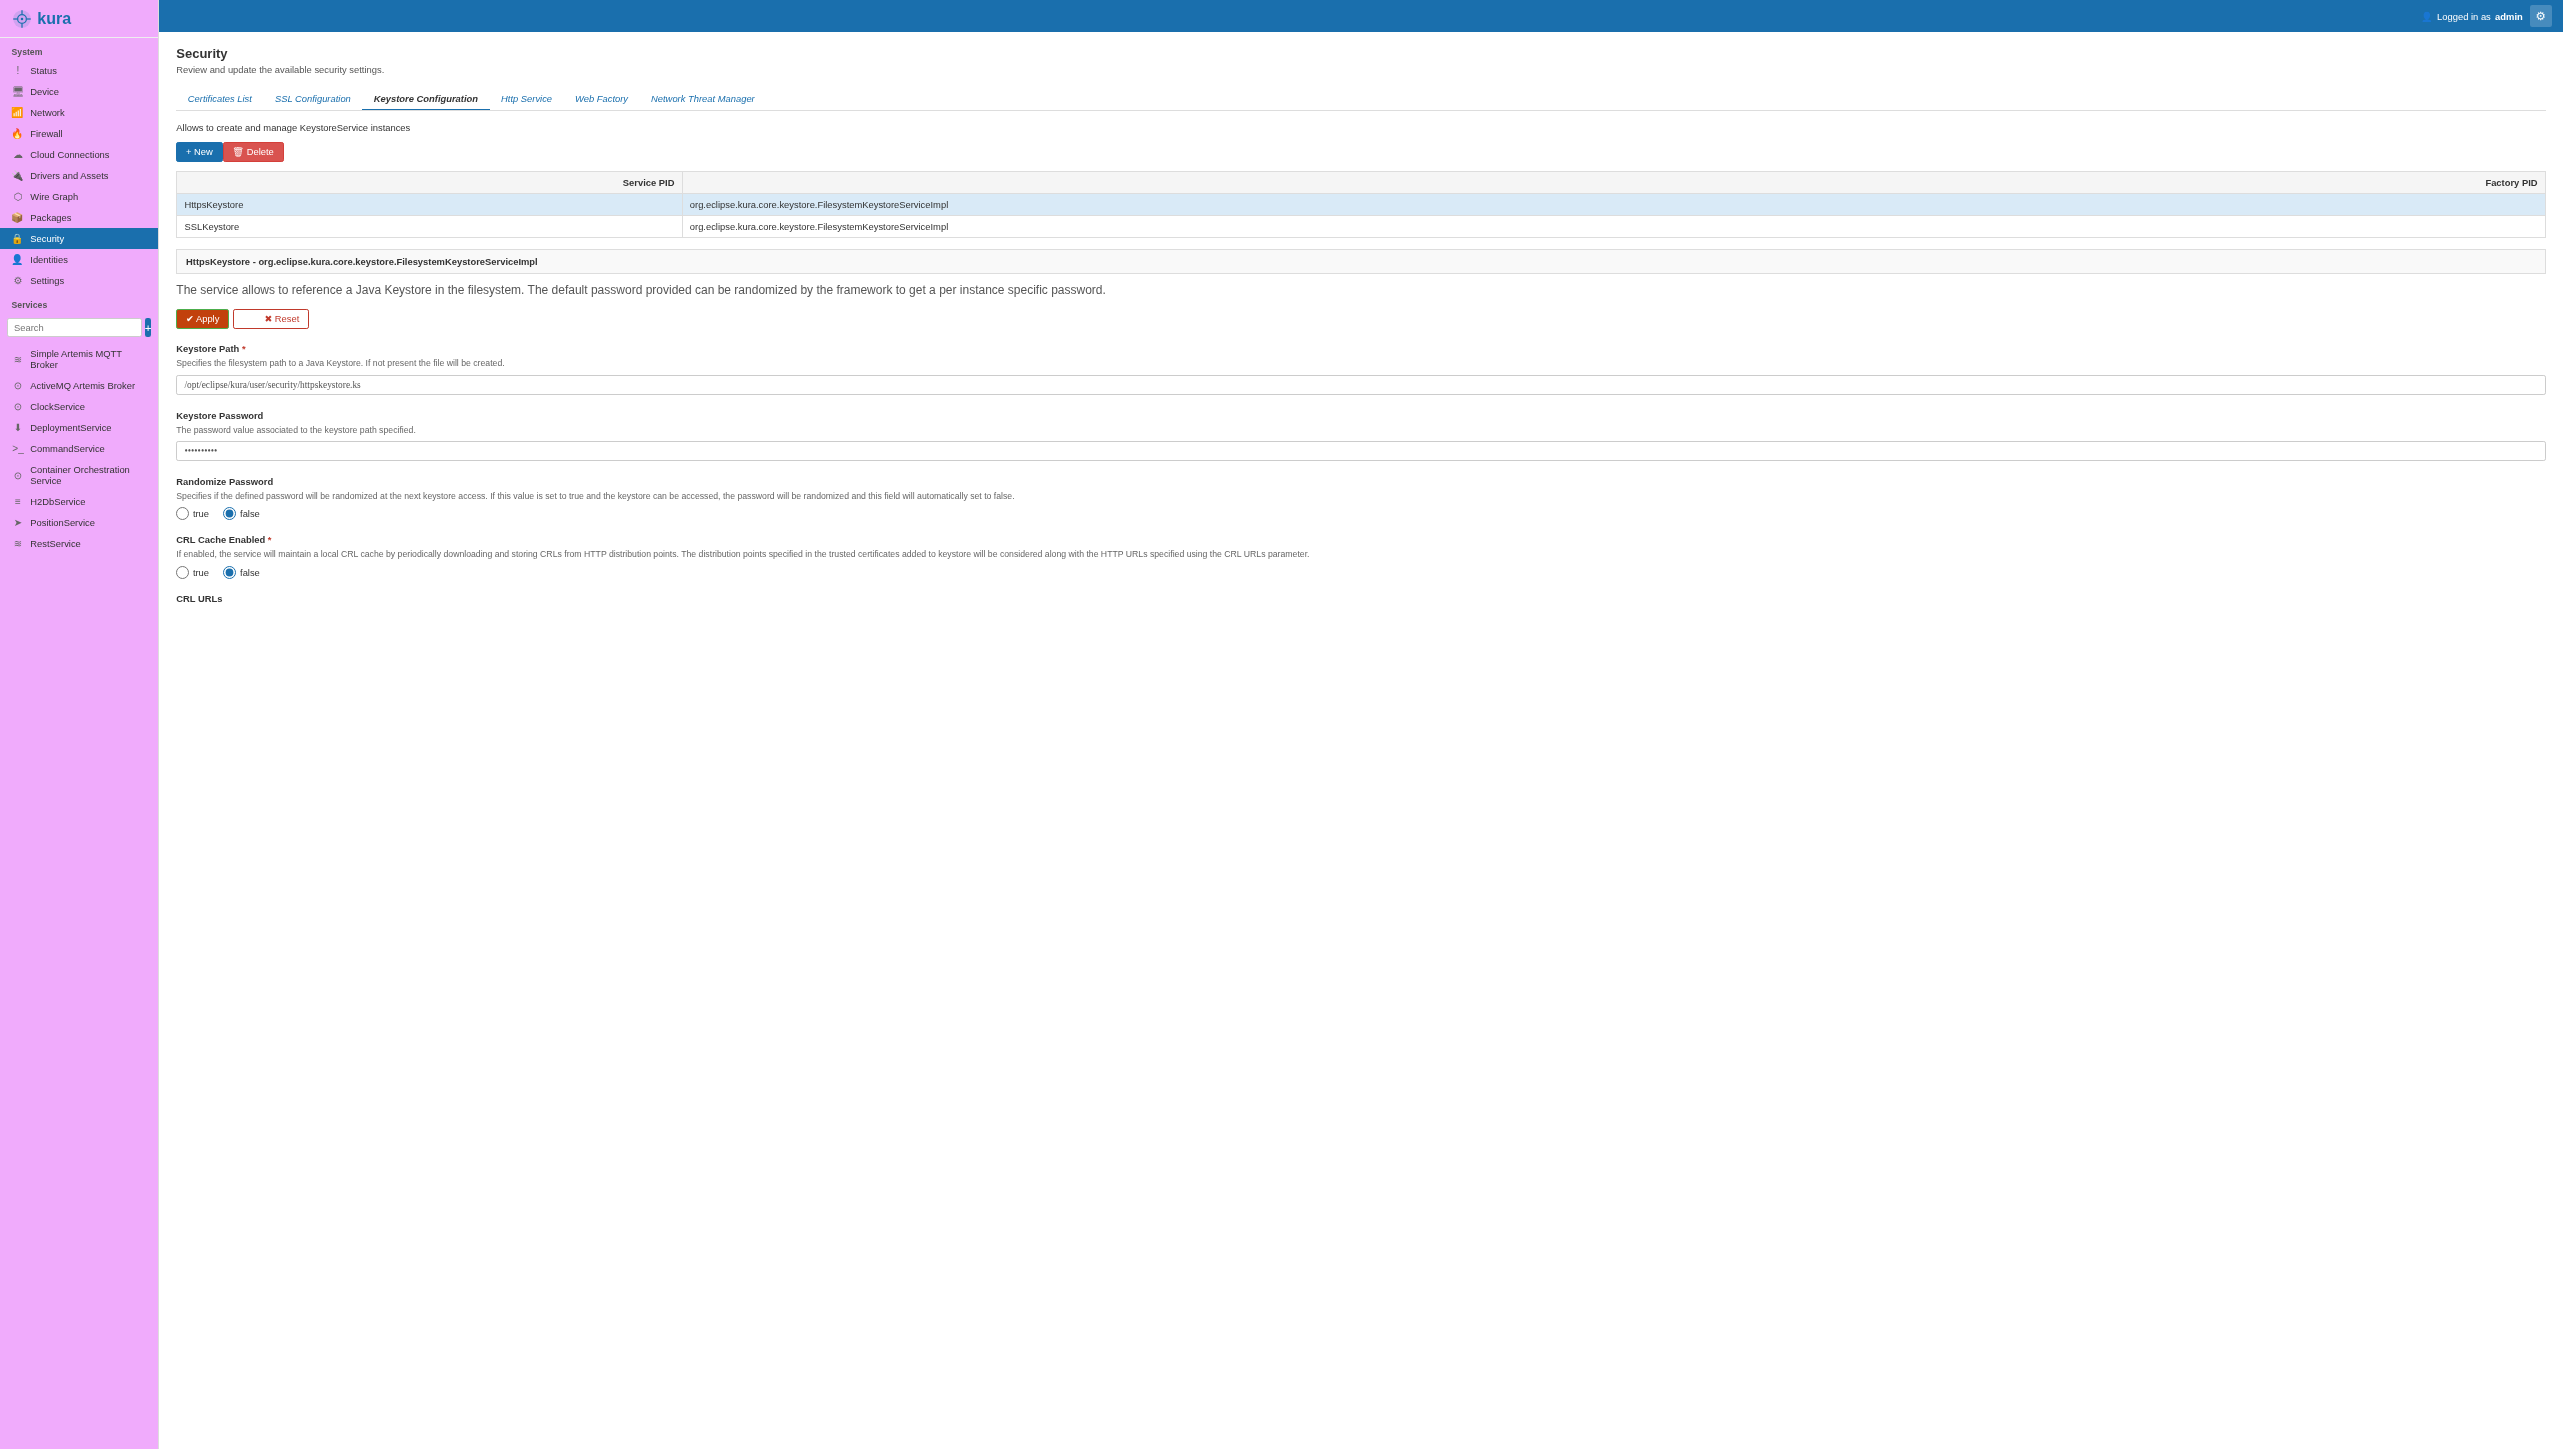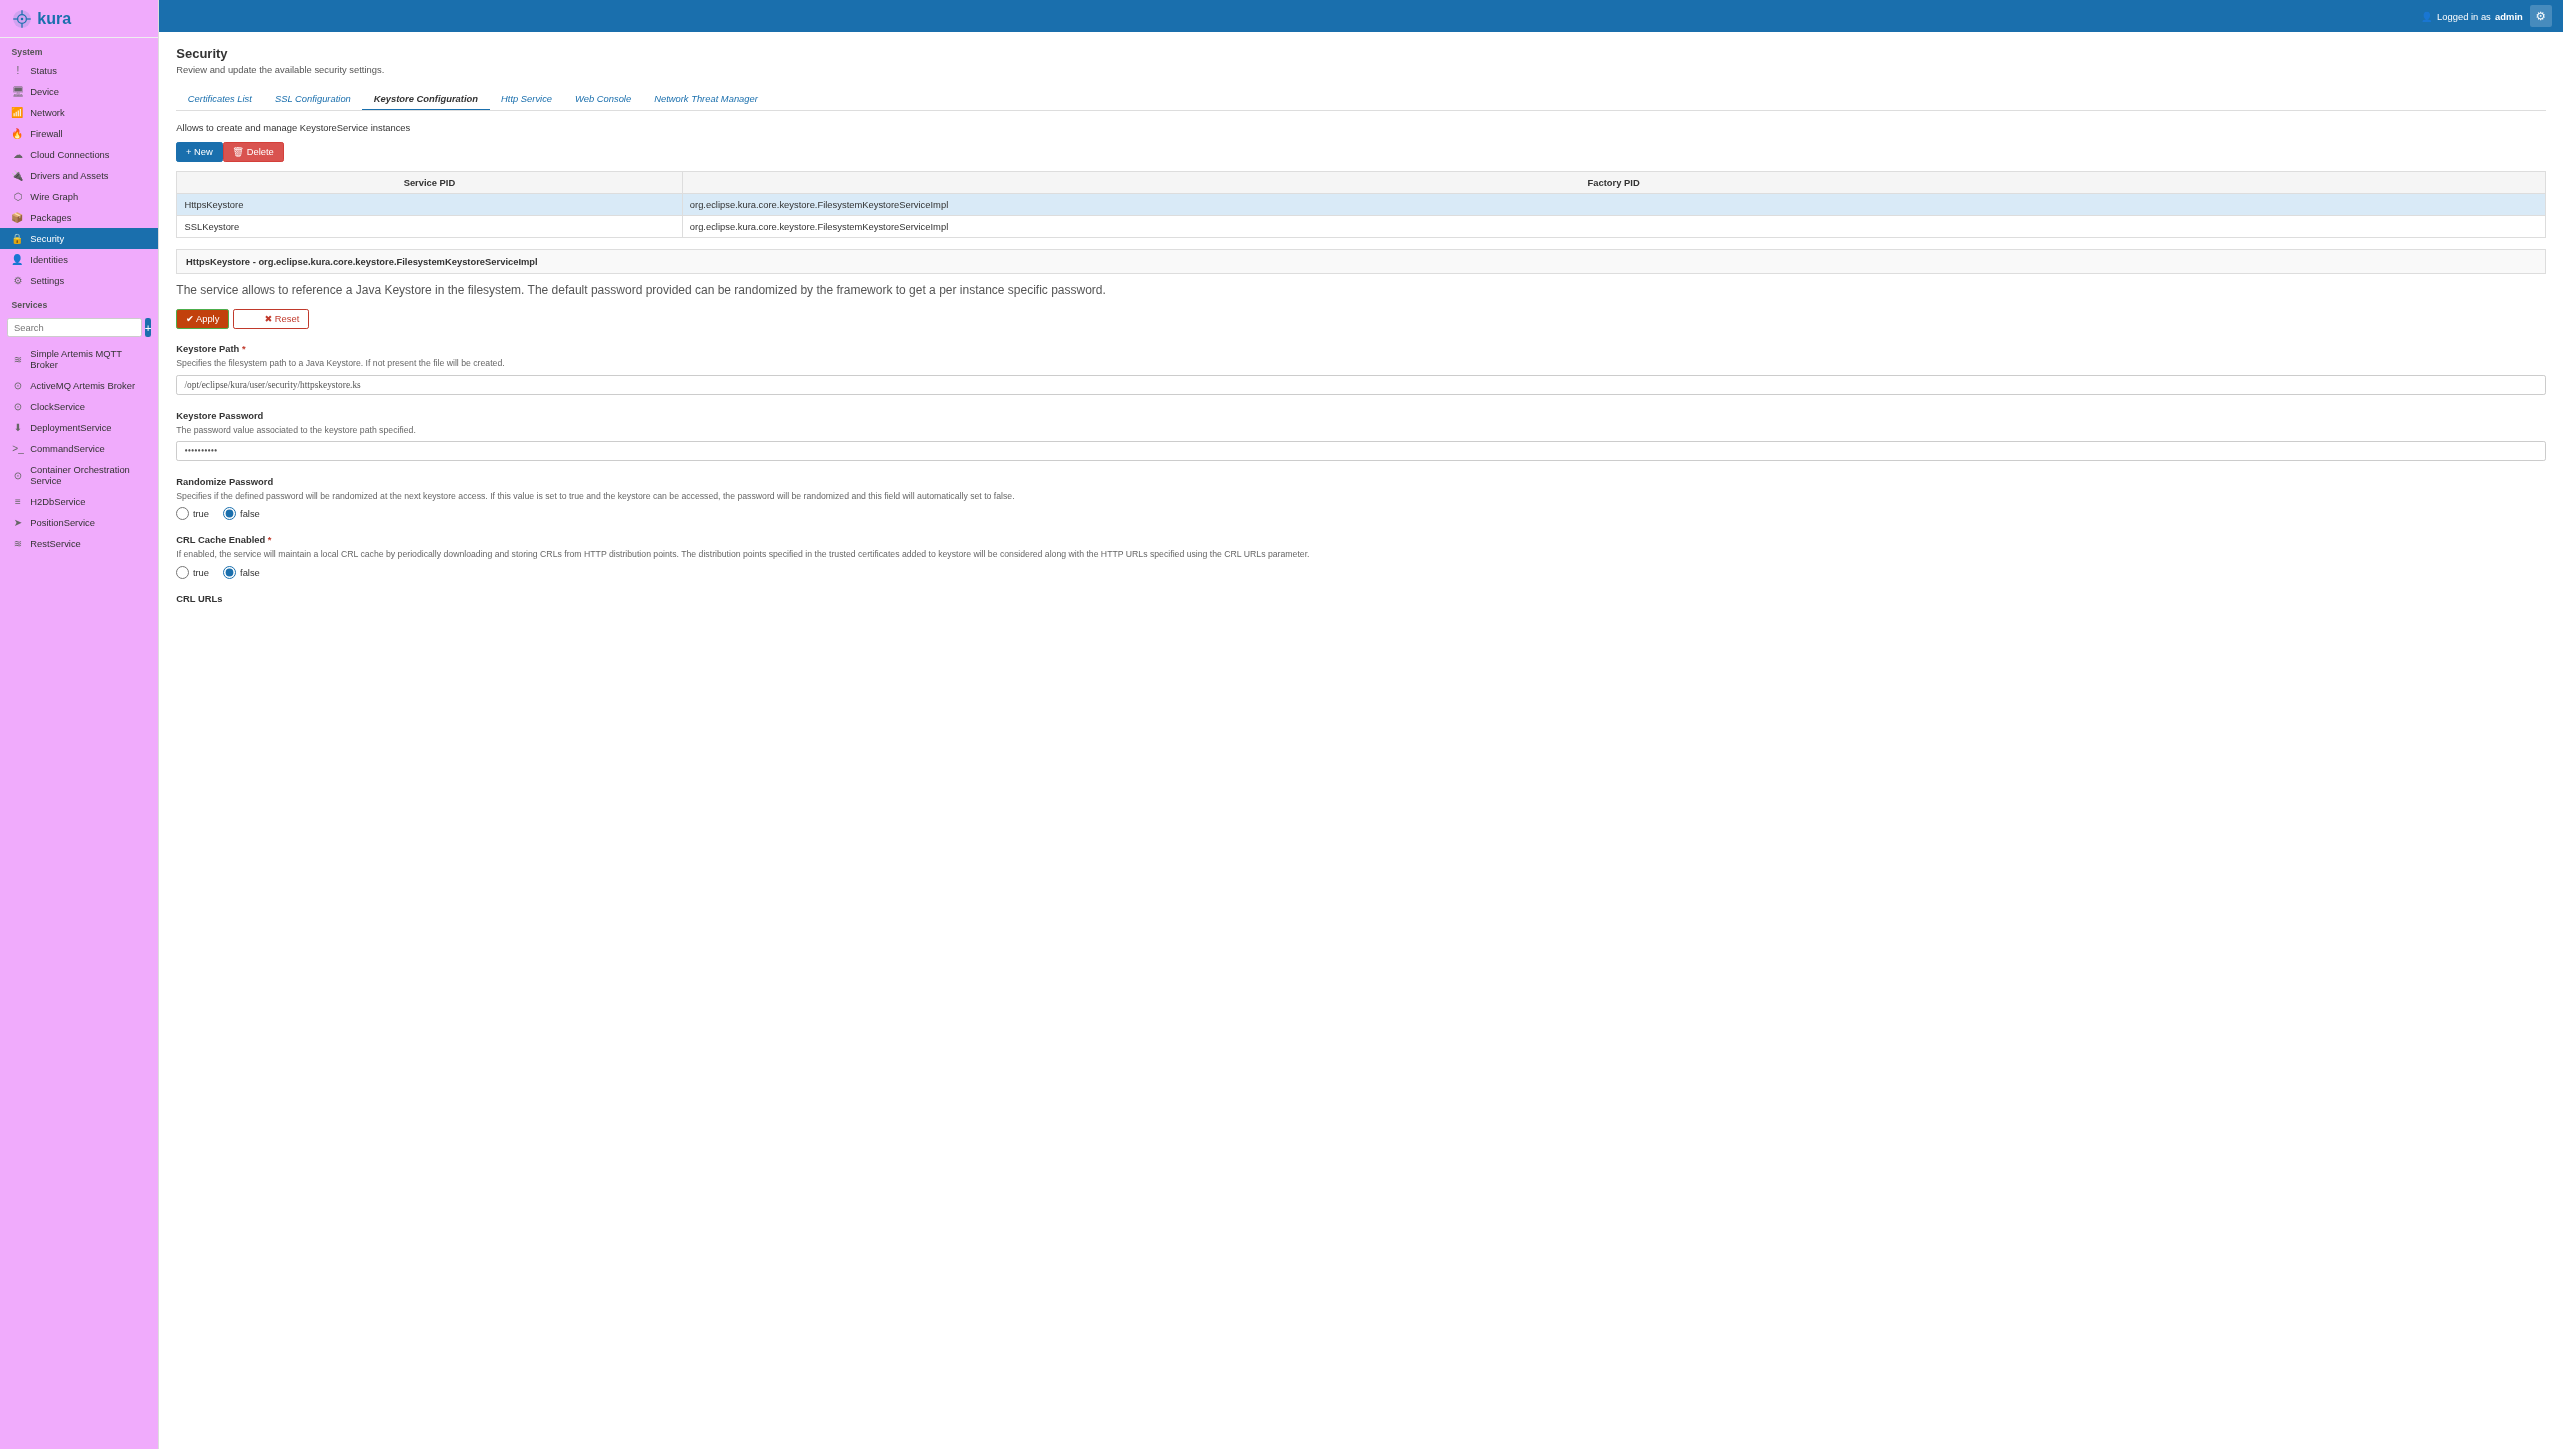--- a/index.html
+++ b/index.html
@@ -182,21 +182,21 @@
     .data-table {
       width: 100%;
       border-collapse: collapse;
       font-size: 9.4px;
       margin-bottom: 11.5px;
     }
     .data-table th {
       background: #f5f5f5;
       border: 0.7px solid #ddd;
       padding: 5px 7.2px;
-      text-align: center;
+      text-align: right;
       font-weight: 600;
     }
     .data-table td {
       border: 0.7px solid #ddd;
       padding: 5px 7.2px;
     }
     .data-table tr.selected td { background: #d9eaf7; }
 
     
     .instance-header {
@@ -370,21 +370,21 @@
 
   <div class="content-area">
     <div class="page-title">Security</div>
     <div class="page-subtitle">Review and update the available security settings.</div>
 
     <div class="tabs-bar">
       <div class="tab-item">Certificates List</div>
       <div class="tab-item">SSL Configuration</div>
       <div class="tab-item active">Keystore Configuration</div>
       <div class="tab-item">Http Service</div>
-      <div class="tab-item">Web Console</div>
+      <div class="tab-item">Web Factory</div>
       <div class="tab-item">Network Threat Manager</div>
     </div>
 
     <div class="section-description">Allows to create and manage KeystoreService instances</div>
 
     <div class="btn-group">
       <button class="btn btn-primary">+ New</button>
       <button class="btn btn-danger">🗑 Delete</button>
     </div>
 

